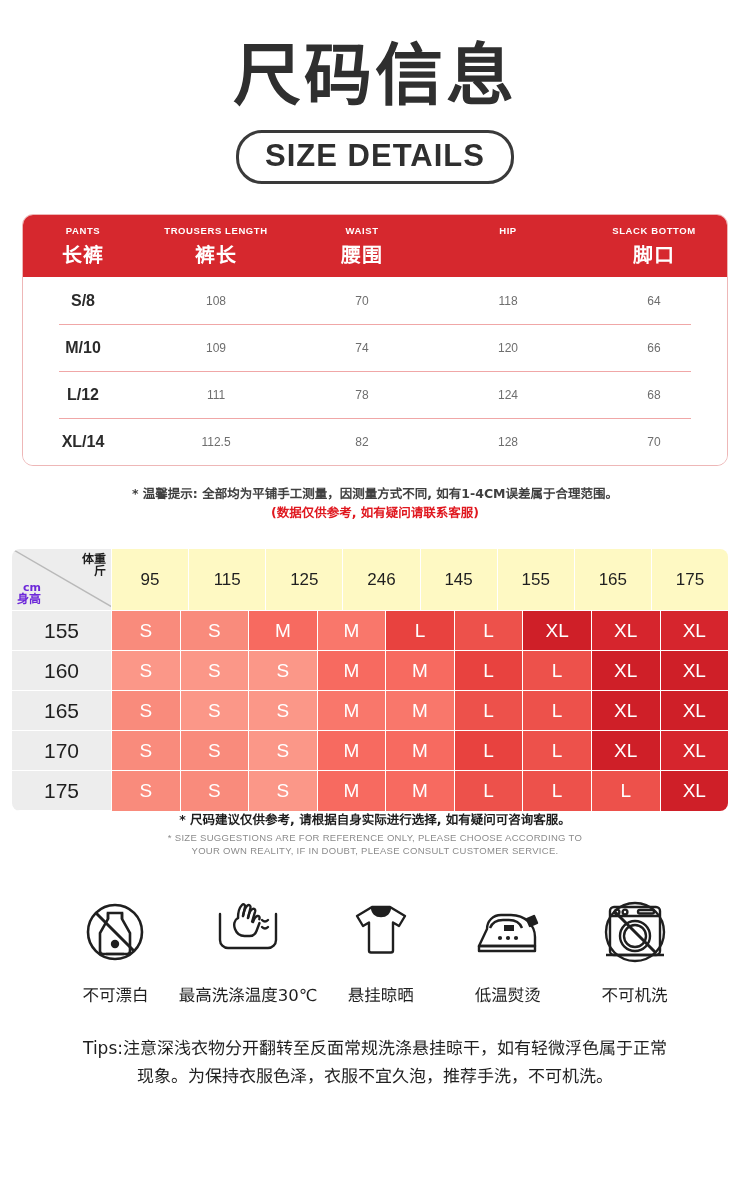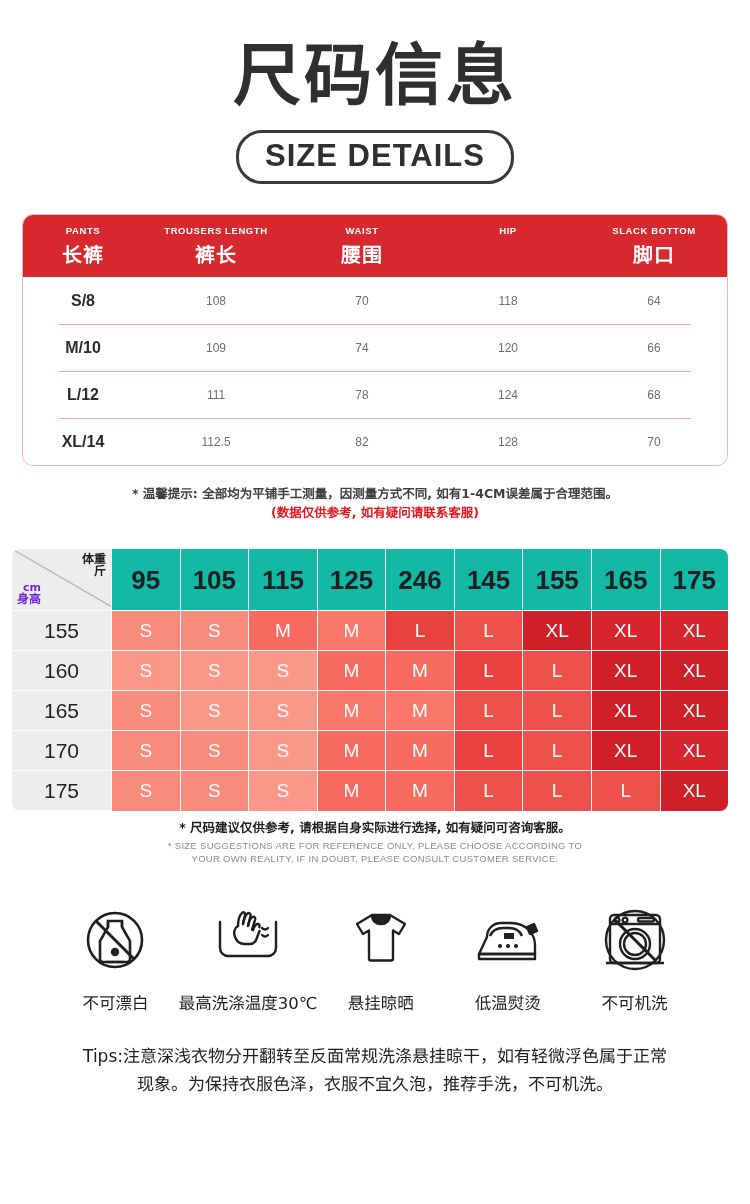--- a/index.html
+++ b/index.html
@@ -170,26 +170,26 @@
     height: 40px;
     line-height: 40px;
     border-right: 1.5px solid #ffffff;
     border-bottom: 1.5px solid #ffffff;
     font-family: "Liberation Sans", sans-serif;
   }
   .mx-cell:last-child { border-right: none; }
   .mx-row:last-child .mx-cell { border-bottom: none; }
 
   .mx-head .mx-cell {
-    background: #14b8a6;
+    background: #fef9c3;
     color: #1f1f1f;
-    font-size: 26px;
+    font-size: 17px;
     height: 62px;
     line-height: 62px;
-    font-weight: 700;
+    font-weight: 400;
   }
 
   .mx-cell.rowhead {
     flex: 0 0 100px;
     background: #ededed;
     color: #1f1f1f;
     font-size: 21px;
   }
 
   .mx-row .mx-cell.rowhead { border-bottom: 1.5px solid #ffffff; }
@@ -244,21 +244,21 @@
   .sz-S2 { background: #fb9788; }
   .sz-M  { background: #f76a60; }
   .sz-M2 { background: #f9776b; }
   .sz-L  { background: #e8423f; }
   .sz-L2 { background: #ed514b; }
   .sz-XL { background: #cf1f28; }
   .sz-XL2{ background: #d6252d; }
 
   
   .foot-note {
-    margin-top: 8px;
+    margin-top: 0;
     text-align: center;
     line-height: 1.4;
   }
   .foot-note .cn {
     display: block;
     font-size: 12.5px;
     font-weight: 700;
     color: #1d1d1d;
     font-family: "DejaVu Sans", "Liberation Sans", sans-serif;
     margin-bottom: 4px;
@@ -394,21 +394,20 @@
         <div class="corner-weight">
           <span>体重</span>
           <span class="w2">斤</span>
         </div>
         <div class="corner-height">
           <span class="h1">cm</span>
           <span>身高</span>
         </div>
       </div>
       <div class="mx-cell">95</div>
-      <div class="mx-cell">105</div>
       <div class="mx-cell">115</div>
       <div class="mx-cell">125</div>
       <div class="mx-cell">246</div>
       <div class="mx-cell">145</div>
       <div class="mx-cell">155</div>
       <div class="mx-cell">165</div>
       <div class="mx-cell">175</div>
     </div>
 
     <div class="mx-row">

